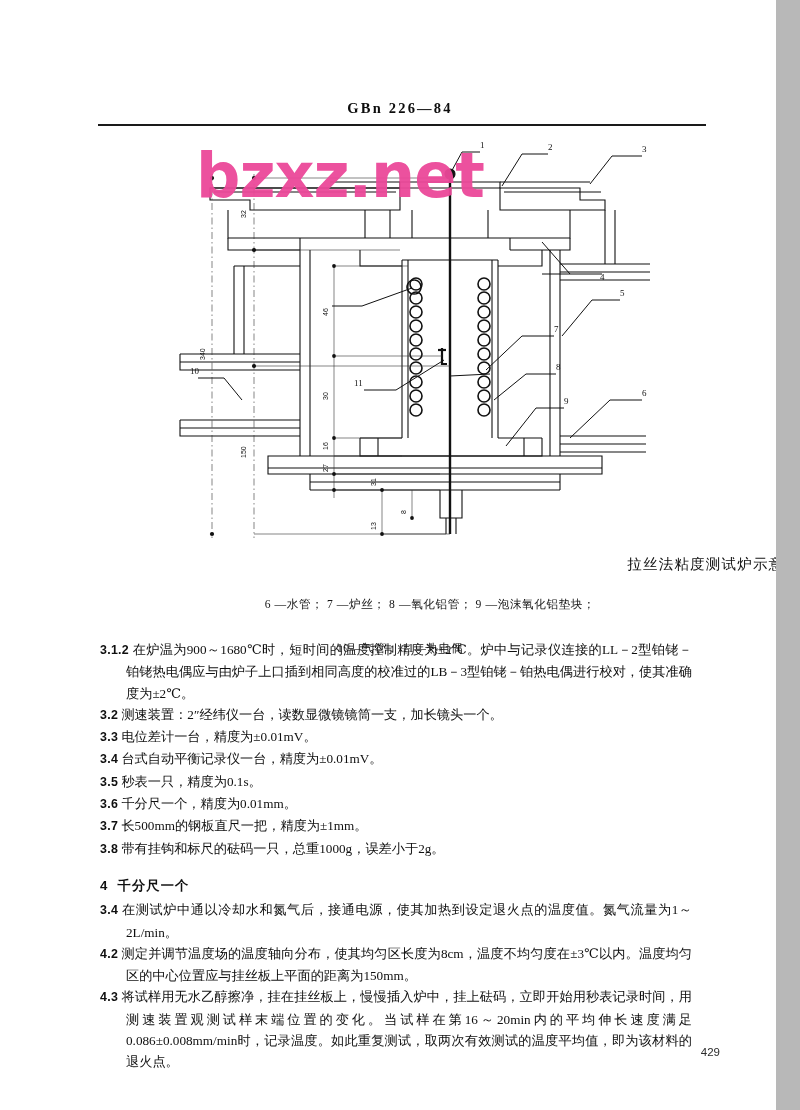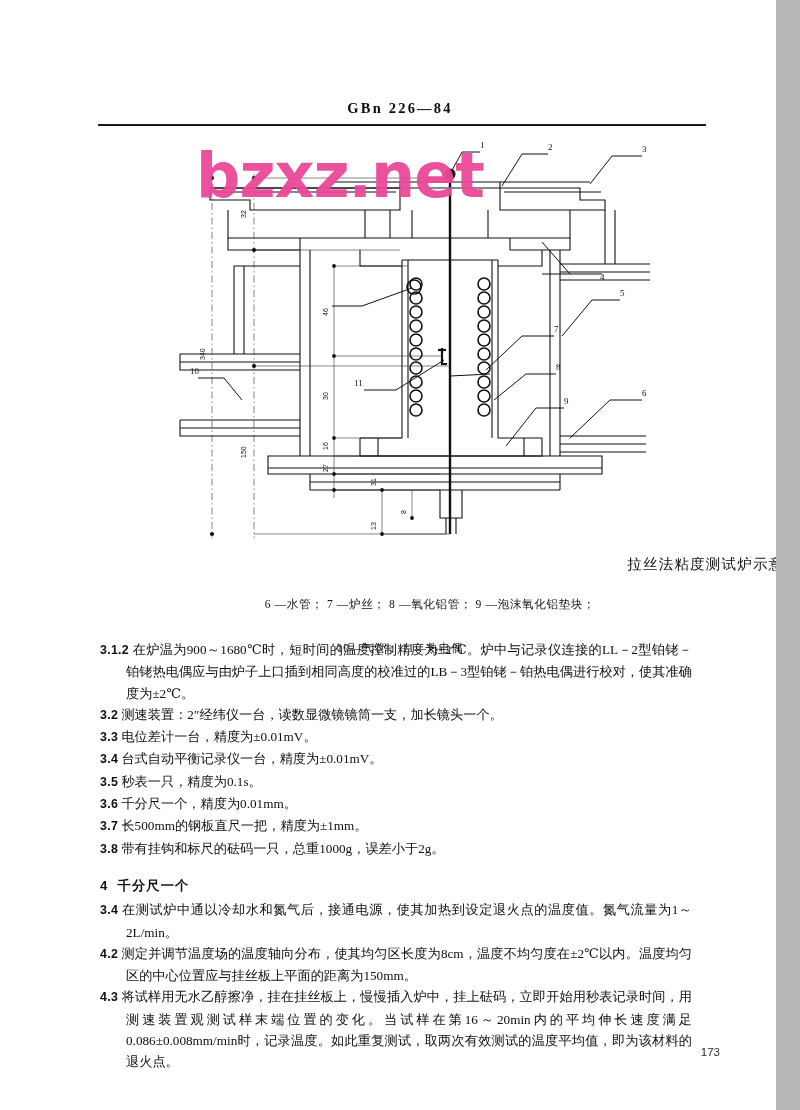--- a/index.html
+++ b/index.html
@@ -399,23 +399,23 @@
     <div class="sec-head">
       <span class="sec-no">4</span><span>千分尺一个</span>
     </div>
 
     <p class="para indent">
       <span class="num">3.4</span>
       <span>在测试炉中通以冷却水和氮气后，接通电源，使其加热到设定退火点的温度值。氮气流量为1～2L/min。</span>
     </p>
     <p class="para indent">
       <span class="num">4.2</span>
-      <span>测定并调节温度场的温度轴向分布，使其均匀区长度为8cm，温度不均匀度在±2℃以内。温度均匀区的中心位置应与挂丝板上平面的距离为150mm。</span>
+      <span>测定并调节温度场的温度轴向分布，使其均匀区长度为8cm，温度不均匀度在±3℃以内。温度均匀区的中心位置应与挂丝板上平面的距离为150mm。</span>
     </p>
     <p class="para indent">
       <span class="num">4.3</span>
       <span>将试样用无水乙醇擦净，挂在挂丝板上，慢慢插入炉中，挂上砝码，立即开始用秒表记录时间，用测速装置观测试样末端位置的变化。当试样在第16～20min内的平均伸长速度满足0.086±0.008mm/min时，记录温度。如此重复测试，取两次有效测试的温度平均值，即为该材料的退火点。</span>
     </p>
   </div>
 
-  <div class="footer-page">173</div>
+  <div class="footer-page">429</div>
 
 </div>
 
 </body></html>

